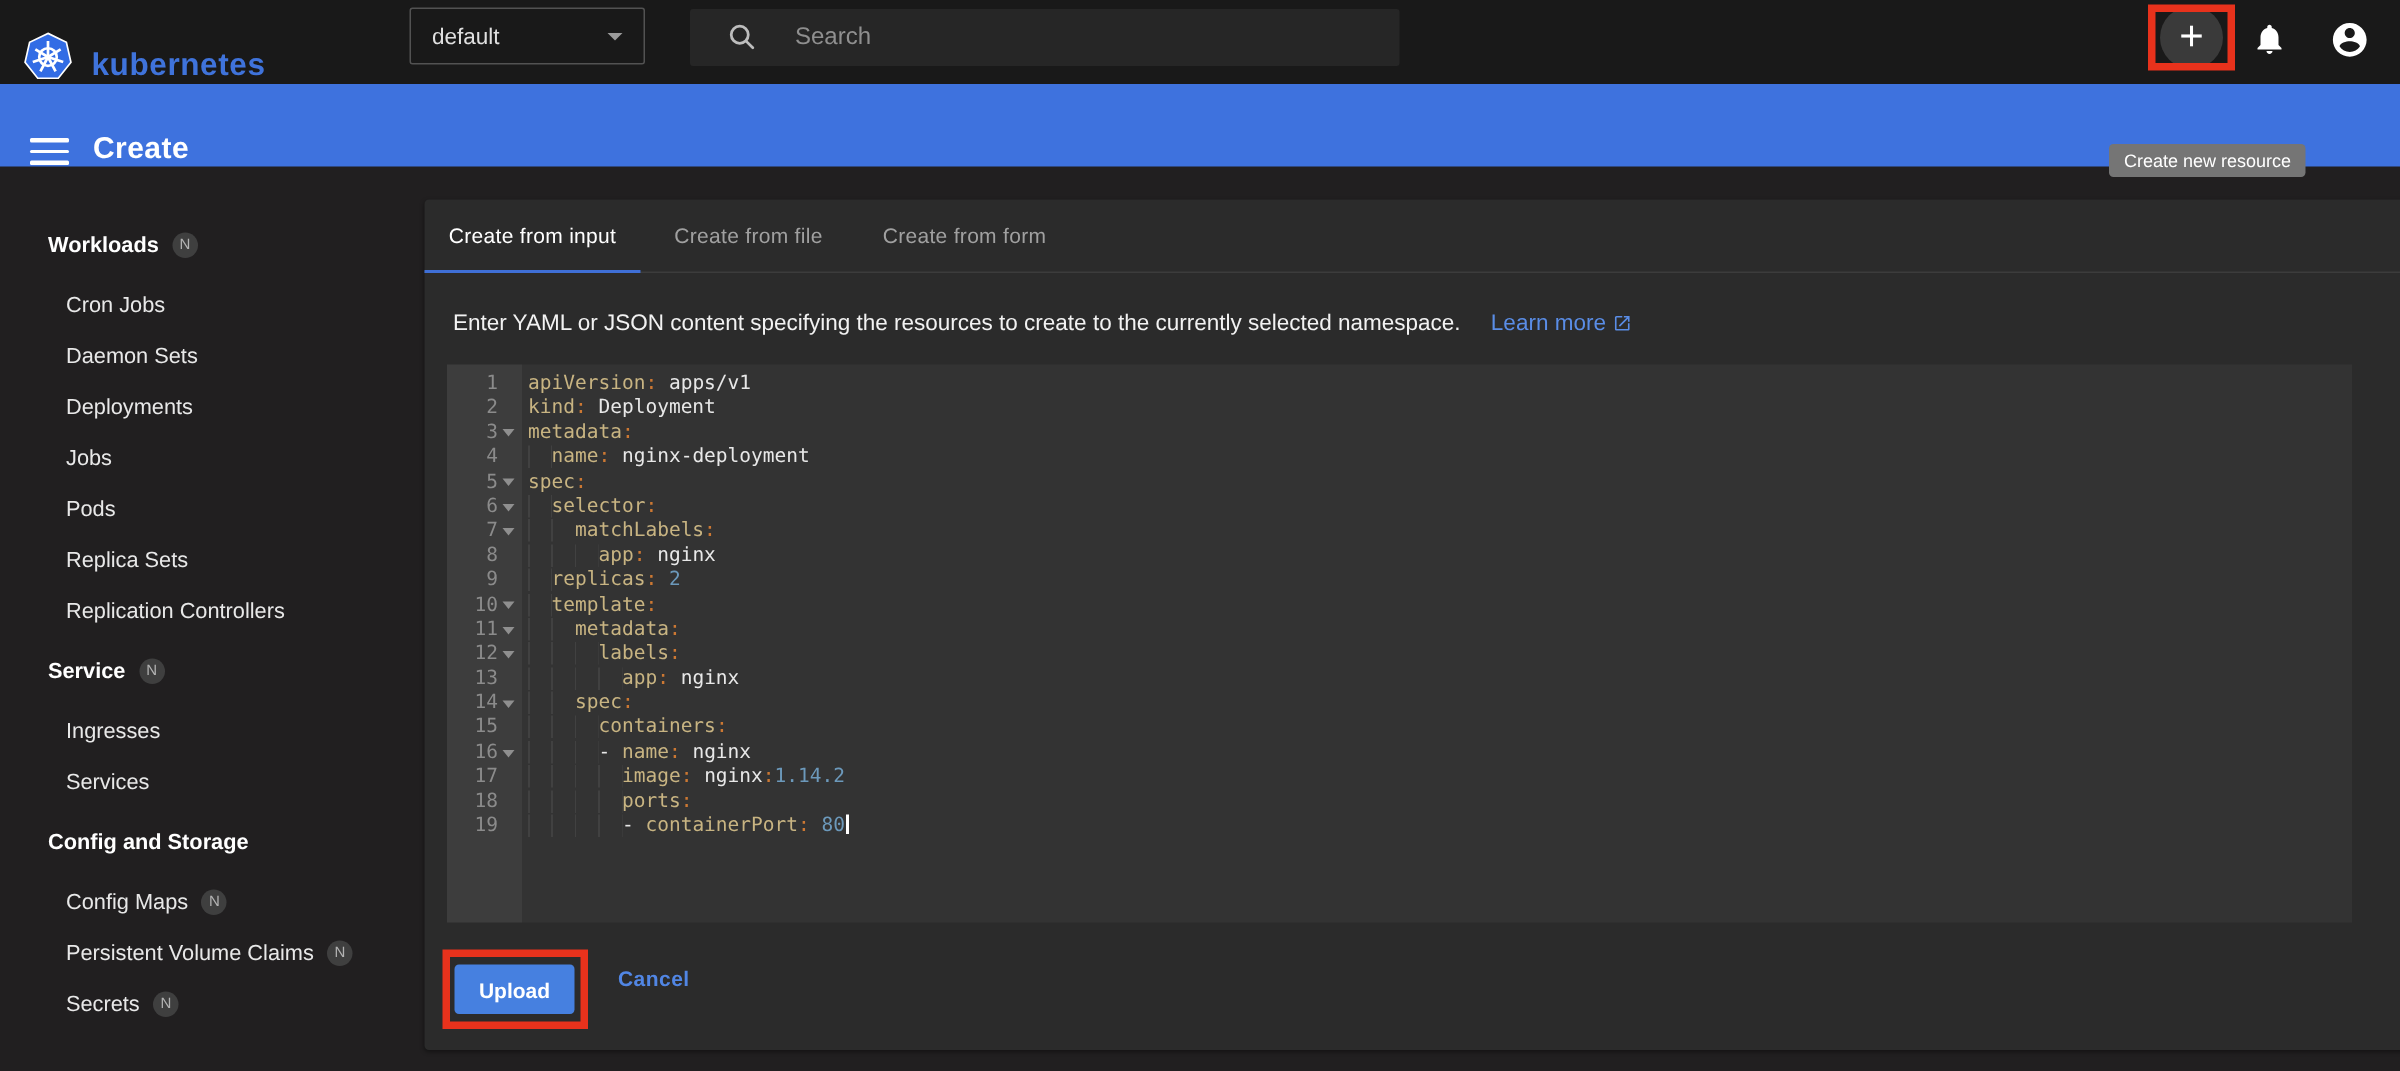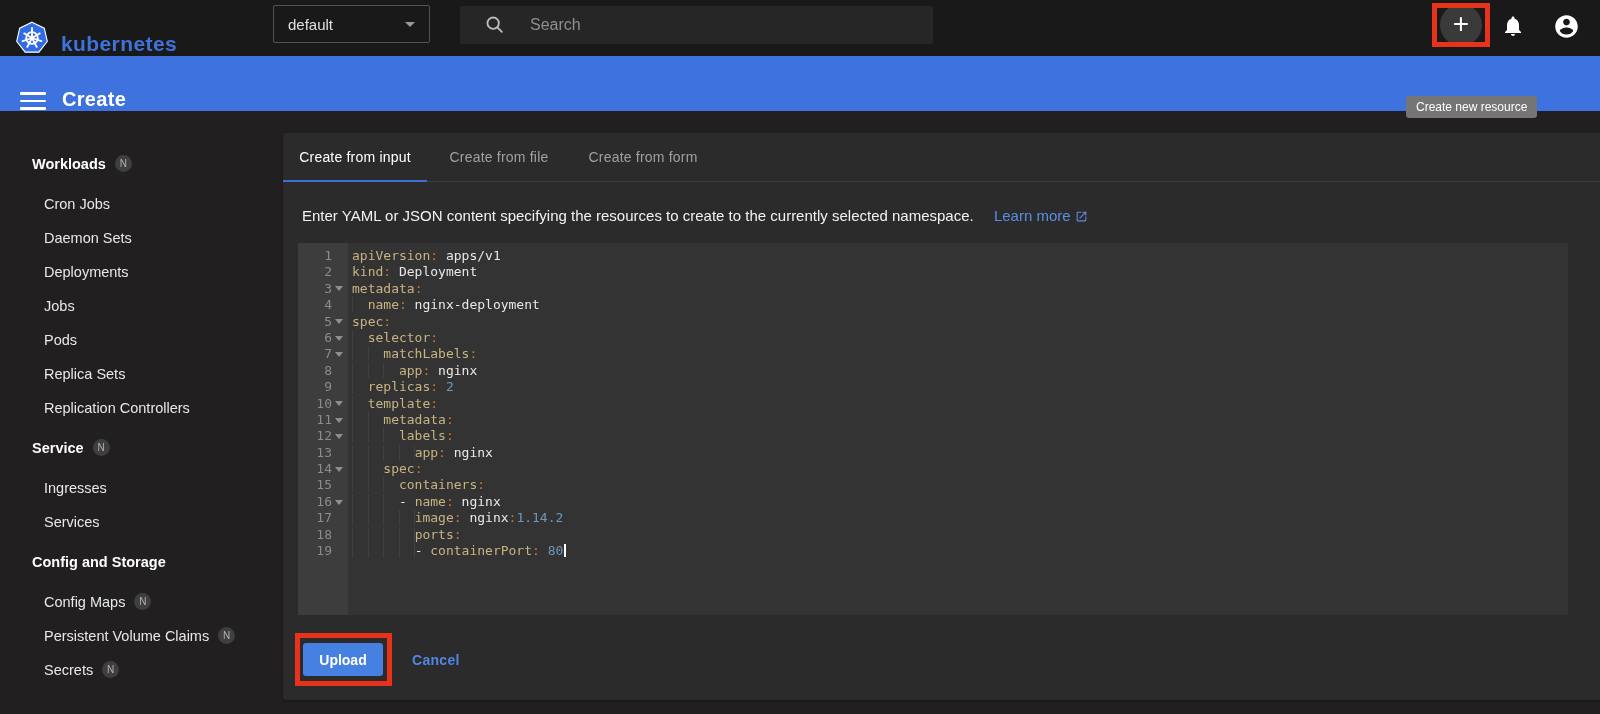--- a/index.html
+++ b/index.html
@@ -67,21 +67,21 @@
     justify-content:flex-end;padding-right:5px;gap:3px;}
   .ln{color:#8b8b8b;}
   .foldspace{width:8px;flex:none;}
   .fold-arrow{width:0;height:0;border-left:4px solid transparent;border-right:4px solid transparent;
     border-top:5px solid #8f8f8f;flex:none;}
   .code{white-space:pre;padding-left:4px;color:#e8e8e8;}
   .ind{background:repeating-linear-gradient(90deg,rgba(255,255,255,.07) 0 1px,transparent 1px 15.6px);}
   .k{color:var(--key);} .c{color:var(--colon);} .n{color:var(--num);}
   .cursor{display:inline-block;width:1.5px;height:13px;background:#fff;margin-left:1px;vertical-align:-2px;}
   
-  .actions{position:absolute;left:20px;top:510px;display:flex;align-items:center;}
+  .actions{position:absolute;left:20px;top:510px;display:flex;align-items:flex-start;}
   .upload{width:80px;height:33px;background:var(--btn-blue);color:#fff;font-weight:bold;font-size:14px;
     border:none;border-radius:3px;cursor:pointer;font-family:"Liberation Sans",sans-serif;}
   .cancel{margin-left:23px;background:transparent;border:none;color:#5186e4;font-weight:bold;
     font-size:14px;cursor:pointer;font-family:"Liberation Sans",sans-serif;letter-spacing:.3px;}
   
   .redbox{position:absolute;border:5px solid var(--red);box-sizing:border-box;z-index:10;pointer-events:none;}
   #redbox-plus{left:1432px;top:3px;width:58px;height:44px;}
   #redbox-upload{left:295px;top:633px;width:97px;height:53px;}
 </style>
 </head>

